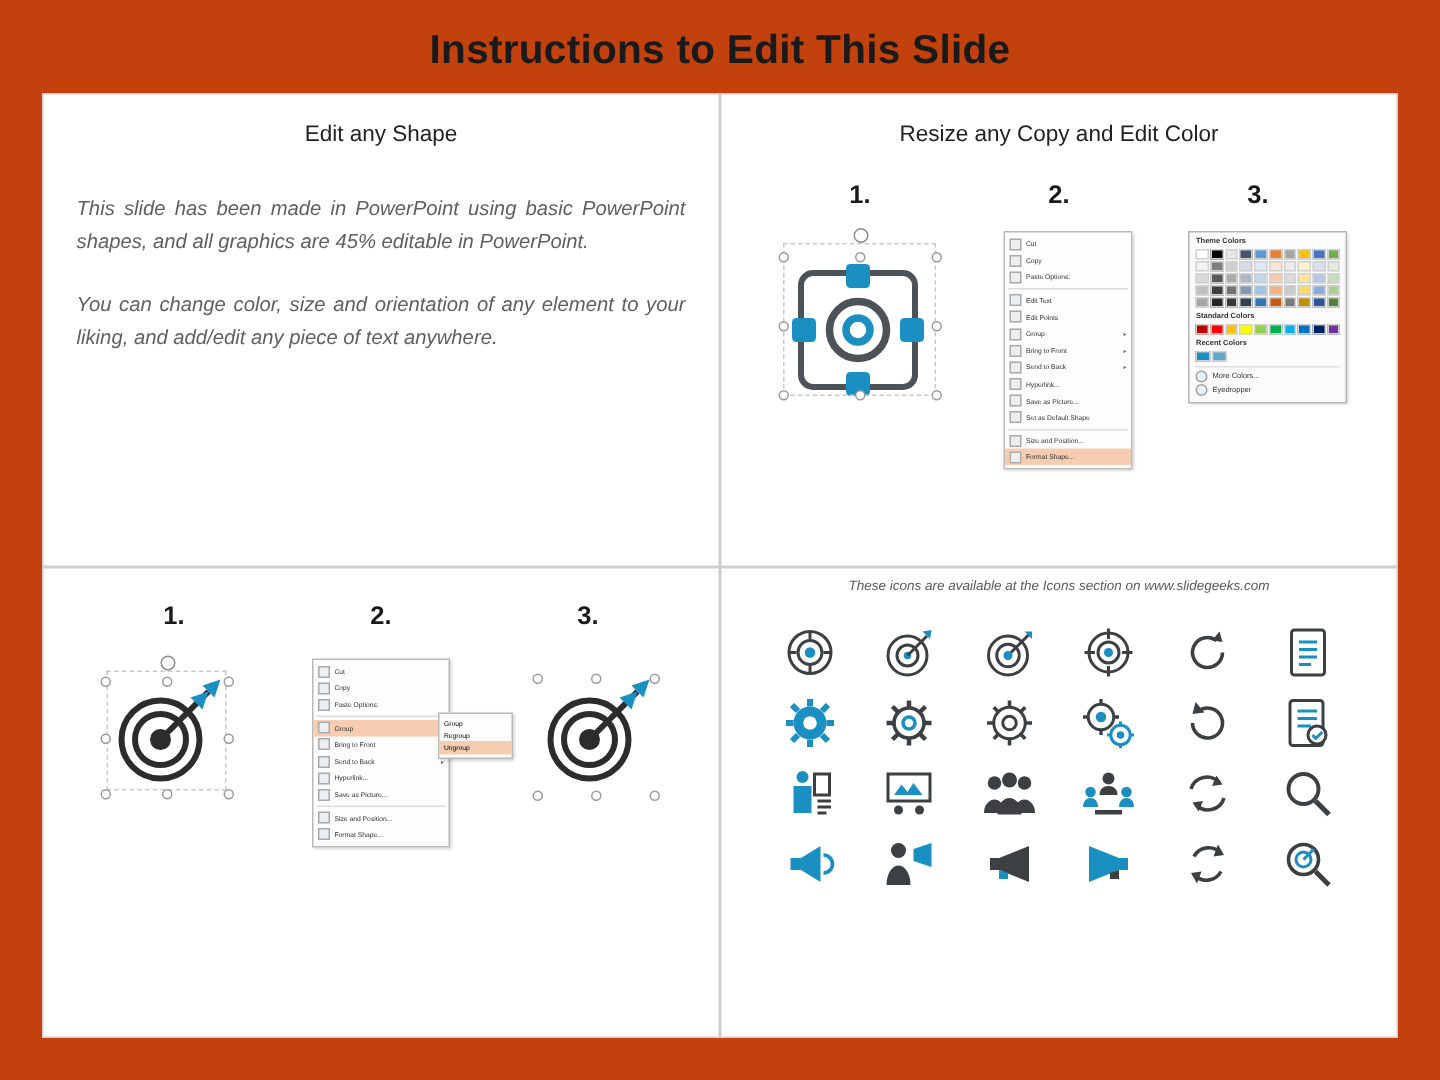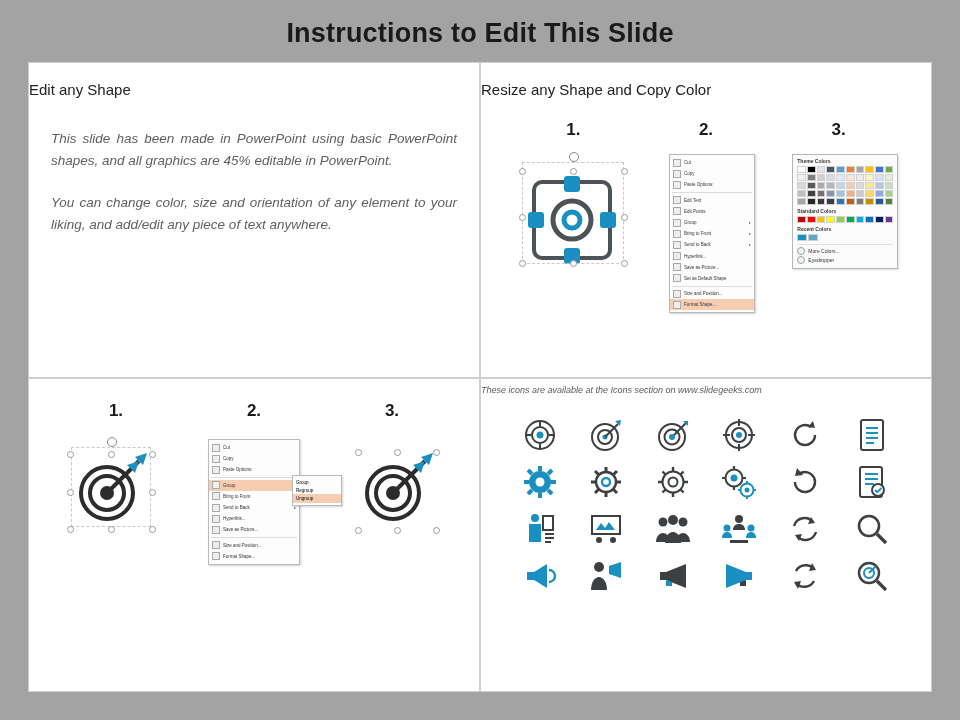--- a/index.html
+++ b/index.html
@@ -10,21 +10,21 @@
     width: 960px;
     height: 720px;
     background: #ffffff;
     font-family: "Liberation Sans", sans-serif;
     overflow: hidden;
   }
   .slide {
     position: relative;
     width: 960px;
     height: 720px;
-    background: #a3a3a3;
+    background: #c2410c;
     box-sizing: border-box;
     text-decoration: underline;
   }
   .slide-title {
     position: absolute;
     top: 18px;
     left: 0;
     width: 960px;
     text-align: center;
     font-size: 27px;
@@ -42,28 +42,28 @@
     grid-template-columns: 452px 452px;
     grid-template-rows: 316px 314px;
   }
   .panel {
     border: 1px solid #cfcfcf;
     box-sizing: border-box;
     position: relative;
     background: #fff;
   }
   .panel-title {
-    text-align: left;
+    text-align: center;
     font-size: 15px;
     color: #222;
     margin-top: 18px;
     font-weight: normal;
   }
   .panel-subtitle {
-    text-align: left;
+    text-align: center;
     font-size: 9px;
     color: #5a5a5a;
     font-style: italic;
     margin-top: 6px;
   }
   .body-text {
     margin: 30px 22px 0 22px;
     font-size: 13.5px;
     line-height: 22px;
     color: #5f5f5f;
@@ -240,21 +240,21 @@
 
   <div class="grid">
 
     <div class="panel">
       <div class="panel-title">Edit any Shape</div>
       <div class="body-text">This slide has been made in PowerPoint using basic PowerPoint shapes, and all graphics are 45% editable in PowerPoint.</div>
       <div class="body-text second">You can change color, size and orientation of any element to your liking, and add/edit any piece of text anywhere.</div>
     </div>
 
     <div class="panel">
-      <div class="panel-title">Resize any Shape and Copy Color</div>
+      <div class="panel-title">Resize any Copy and Edit Color</div>
 
       <div class="steps-row">
         <div class="step-num">1.</div>
         <div class="step-num">2.</div>
         <div class="step-num">3.</div>
       </div>
 
       <div class="shots-row">
 
         <div class="shape-mock">

